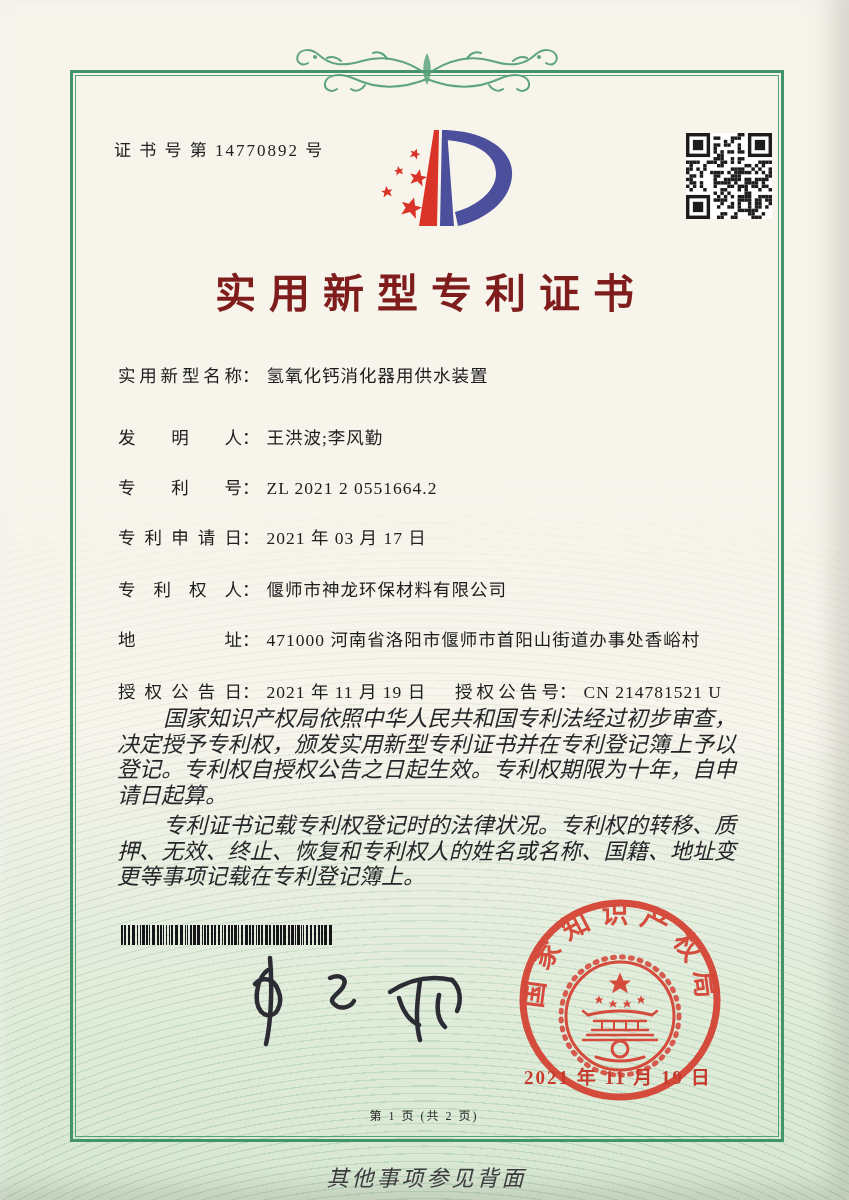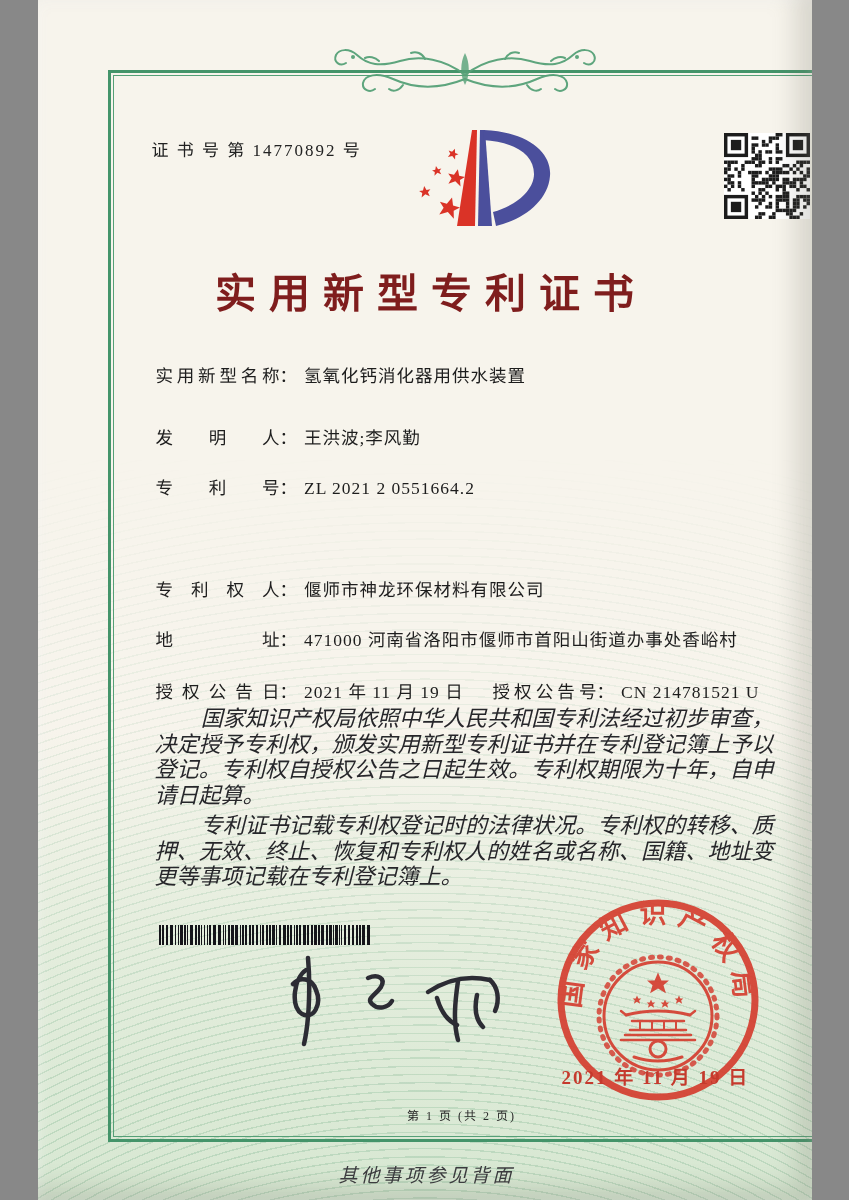--- a/index.html
+++ b/index.html
@@ -1,18 +1,18 @@
 <!DOCTYPE html>
 <html lang="zh-CN"><head>
 <meta charset="utf-8">
 <style>
   html,body{margin:0;padding:0;}
   body{background:#888;}
   .page{
-    position:relative; width:774px; height:1200px; margin:0 auto;
+    position:relative; width:849px; height:1200px; margin:0 auto;
     background:#f7f4ec; overflow:hidden;
     font-family:"Liberation Serif","DejaVu Serif",serif;
     color:#1e1e1e;
   }
   
   .tint{position:absolute;left:0;right:0;bottom:0;height:470px;z-index:0;
     background:linear-gradient(180deg, rgba(197,226,196,0) 0%, rgba(197,226,196,.38) 45%, rgba(188,221,188,.55) 100%);}
   
   .waves{position:absolute;inset:0;z-index:0;pointer-events:none;
     background:repeating-radial-gradient(120% 75% at 50% 150%,
@@ -43,21 +43,21 @@
   .director{position:absolute;left:120px;top:981px;font-size:19px;letter-spacing:4px;color:#1c1c1c;}
   .director div{margin-bottom:14px;}
   .signature{position:absolute;left:224px;top:950px;width:256px;height:104px;}
   .seal{position:absolute;left:516px;top:896px;width:208px;height:208px;
     mix-blend-mode:multiply;opacity:.9;}
   .sealdate{position:absolute;left:524px;top:1062px;font-size:19px;letter-spacing:2px;
     color:#c53a2d;font-weight:600;white-space:nowrap;}
   .pagenum{position:absolute;left:70px;width:708px;top:1106px;text-align:center;
     font-size:12px;letter-spacing:2px;color:#2a2a2a;}
   .backnote{position:absolute;left:4px;right:0;top:1160px;text-align:center;
-    font-size:19px;letter-spacing:3px;color:#3a3a3e;font-style:italic;}
+    font-size:22px;letter-spacing:3px;color:#3a3a3e;font-style:italic;}
   
   .page::after{content:"";position:absolute;inset:0;z-index:9;pointer-events:none;
     box-shadow:inset -16px -12px 24px rgba(105,105,90,.22), inset 3px 3px 12px rgba(255,255,255,.35);}
 </style>
 </head>
 <body>
 
 <div class="page">
   <div class="tint"></div>
   <div class="waves"></div>
@@ -317,20 +317,23 @@
 
     <div class="row" style="top:362px">
       <span class="flabel">实用新型名称</span><span class="fcolon">：</span><span class="fvalue">氢氧化钙消化器用供水装置</span>
     </div>
     <div class="row" style="top:424px">
       <span class="flabel">发明人</span><span class="fcolon">：</span><span class="fvalue">王洪波;李风勤</span>
     </div>
     <div class="row" style="top:474px">
       <span class="flabel">专利号</span><span class="fcolon">：</span><span class="fvalue">ZL 2021 2 0551664.2</span>
     </div>
+    <div class="row" style="top:524px">
+      <span class="flabel">专利申请日</span><span class="fcolon">：</span><span class="fvalue">2021 年 03 月 17 日</span>
+    </div>
     <div class="row" style="top:576px">
       <span class="flabel">专利权人</span><span class="fcolon">：</span><span class="fvalue">偃师市神龙环保材料有限公司</span>
     </div>
     <div class="row" style="top:626px">
       <span class="flabel">地址</span><span class="fcolon">：</span><span class="fvalue">471000 河南省洛阳市偃师市首阳山街道办事处香峪村</span>
     </div>
     <div class="row" style="top:678px">
       <span class="flabel">授权公告日</span><span class="fcolon">：</span><span class="fvalue">2021 年 11 月 19 日</span>
       <span class="grant"><span class="flabel">授权公告号</span><span class="fcolon">：</span><span class="fvalue">CN 214781521 U</span></span>
     </div>

